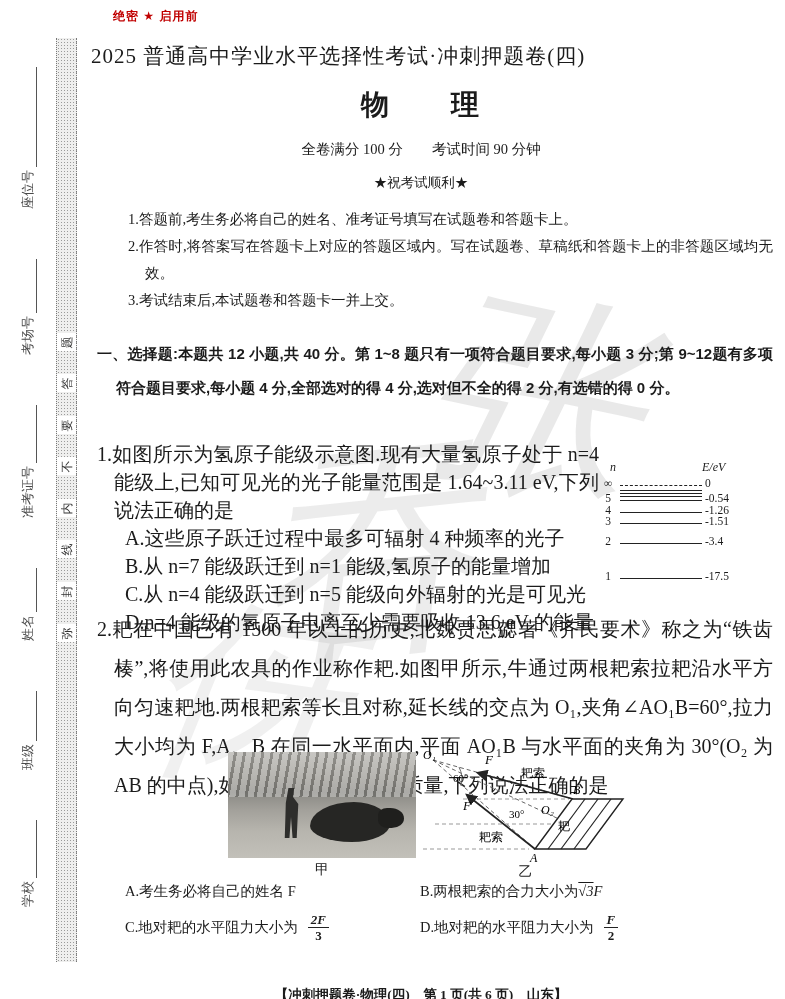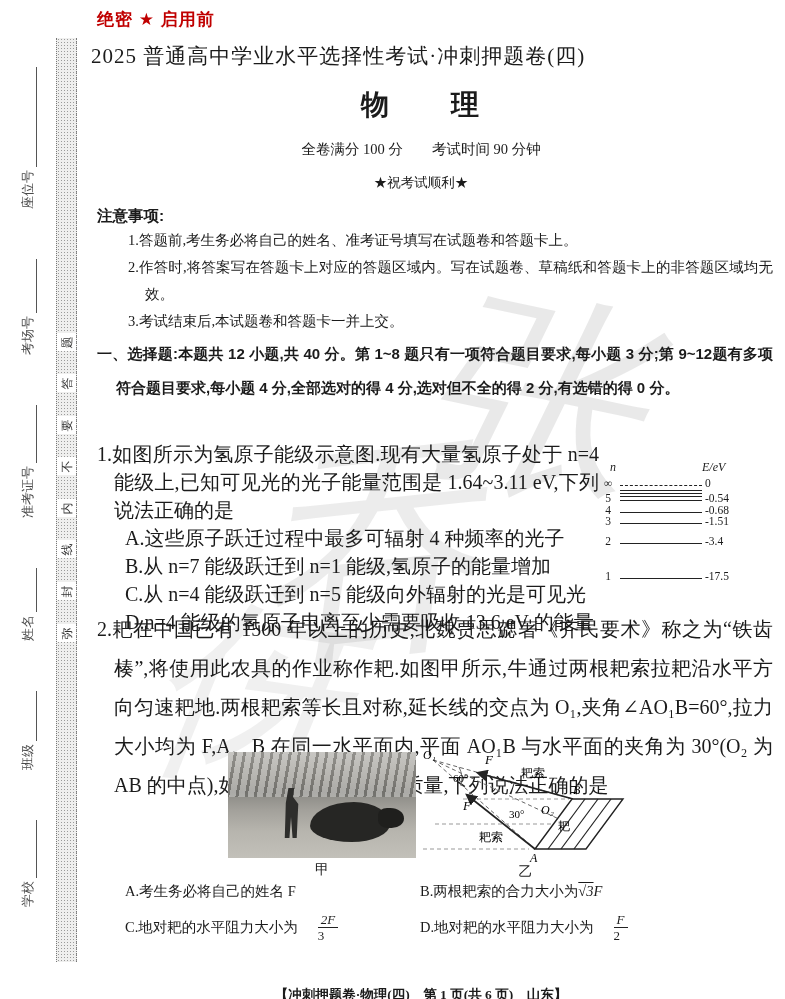--- a/index.html
+++ b/index.html
@@ -30,21 +30,21 @@
       background-color:#efefee;
       background-image:radial-gradient(#9a9a9a 0.8px, transparent 0.9px);
       background-size:3px 3px;
       border-left:1px dotted #777;border-right:1px dotted #777;box-sizing:border-box;}
   .seal-char{position:absolute;left:0;width:19px;height:18px;background:#fff;
       display:flex;align-items:center;justify-content:center;}
   .seal-char span{transform:rotate(-90deg);font-size:12px;color:#333;
       font-family:"Liberation Sans",sans-serif;}
 
   
-  .secrecy{left:97px;top:8px;color:#c00000;font-weight:bold;font-size:17px;letter-spacing:1px;}
+  .secrecy{left:113px;top:8px;color:#c00000;font-weight:bold;font-size:12px;letter-spacing:1px;}
   .title{left:91px;top:42px;width:660px;font-size:21px;font-weight:normal;letter-spacing:1px;}
   .subject{left:91px;top:86px;width:660px;text-align:center;font-size:28px;font-weight:bold;letter-spacing:2px;}
   .examinfo{left:91px;top:140px;width:660px;text-align:center;font-size:14.5px;}
   .wish{left:91px;top:174px;width:660px;text-align:center;font-size:13.5px;}
 
   
   .notice{left:97px;top:206px;width:676px;z-index:1;}
   .notice-title{font-weight:bold;font-size:15.5px;}
   .notice-item{font-size:14.5px;line-height:27px;padding-left:48px;text-indent:-17px;text-align:justify;}
 
@@ -82,21 +82,21 @@
      clip-path:polygon(40% 0,62% 0,58% 18%,78% 32%,72% 100%,56% 100%,50% 58%,44% 100%,26% 100%,30% 30%);}
   .figcapA{left:228px;top:861px;width:188px;text-align:center;font-size:14px;z-index:1;}
   .svgfig{left:423px;top:746px;z-index:1;}
   .figcapB{left:423px;top:863px;width:205px;text-align:center;font-size:14px;z-index:1;}
 
   
   .q2optA{left:125px;top:882px;font-size:14.5px;z-index:1;}
   .q2optB{left:420px;top:882px;font-size:14.5px;z-index:1;}
   .q2optC{left:125px;top:912px;font-size:14.5px;display:flex;align-items:center;z-index:1;}
   .q2optD{left:420px;top:912px;font-size:14.5px;display:flex;align-items:center;z-index:1;}
-  .frac{display:inline-block;vertical-align:middle;margin-left:20px;}
+  .frac{display:inline-block;text-align:center;vertical-align:middle;margin-left:10px;font-weight:bold;}
   .frac .num{display:block;font-size:13px;line-height:15px;border-bottom:1px solid #222;padding:0 3px;font-style:italic;}
   .frac .den{display:block;font-size:13px;line-height:15px;}
   .sqrtv{text-decoration:overline;font-style:italic;}
   .ivar{font-style:italic;}
 
   .footer{left:91px;top:962px;width:660px;text-align:center;font-weight:bold;font-size:13.5px;z-index:1;margin-top:24px;}
 </style>
 </head>
 <body>
 
@@ -160,21 +160,20 @@
       </div>
   </div>
 
   <div class="abs secrecy sans">绝密 ★ 启用前</div>
   <div class="abs title">2025 普通高中学业水平选择性考试·冲刺押题卷(四)</div>
   <div class="abs subject">物　　理</div>
   <div class="abs examinfo">全卷满分 100 分　　考试时间 90 分钟</div>
   <div class="abs wish">★祝考试顺利★</div>
 
   <div class="abs notice">
-    <div class="notice-title sans">注意事项:</div>
     <div class="notice-item">1.答题前,考生务必将自己的姓名、准考证号填写在试题卷和答题卡上。</div>
     <div class="notice-item">2.作答时,将答案写在答题卡上对应的答题区域内。写在试题卷、草稿纸和答题卡上的非答题区域均无效。</div>
     <div class="notice-item">3.考试结束后,本试题卷和答题卡一并上交。</div>
   </div>
 
   <div class="abs sec-head sans">一、选择题:本题共 12 小题,共 40 分。第 1~8 题只有一项符合题目要求,每小题 3 分;第 9~12题有多项符合题目要求,每小题 4 分,全部选对的得 4 分,选对但不全的得 2 分,有选错的得 0 分。</div>
 
   <div class="abs q1">
     <div class="qtext">1.如图所示为氢原子能级示意图.现有大量氢原子处于 n=4 能级上,已知可见光的光子能量范围是 1.64~3.11 eV,下列说法正确的是</div>
     <div class="opt">A.这些原子跃迁过程中最多可辐射 4 种频率的光子</div>
@@ -194,21 +193,21 @@
     <span class="lvl-thin" style="top:32px"></span>
     <span class="lvl-thin" style="top:35px"></span>
     <span class="lvl-thin" style="top:38px"></span>
 
     <span class="lvl-n" style="top:42px">5</span>
     <span class="lvl-line" style="top:42px"></span>
     <span class="lvl-e" style="top:42px">-0.54</span>
 
     <span class="lvl-n" style="top:54px">4</span>
     <span class="lvl-line" style="top:54px"></span>
-    <span class="lvl-e" style="top:54px">-0.68</span>
+    <span class="lvl-e" style="top:54px">-1.26</span>
 
     <span class="lvl-n" style="top:65px">3</span>
     <span class="lvl-line" style="top:65px"></span>
     <span class="lvl-e" style="top:65px">-1.51</span>
 
     <span class="lvl-n" style="top:85px">2</span>
     <span class="lvl-line" style="top:85px"></span>
     <span class="lvl-e" style="top:85px">-3.4</span>
 
     <span class="lvl-n" style="top:120px">1</span>

